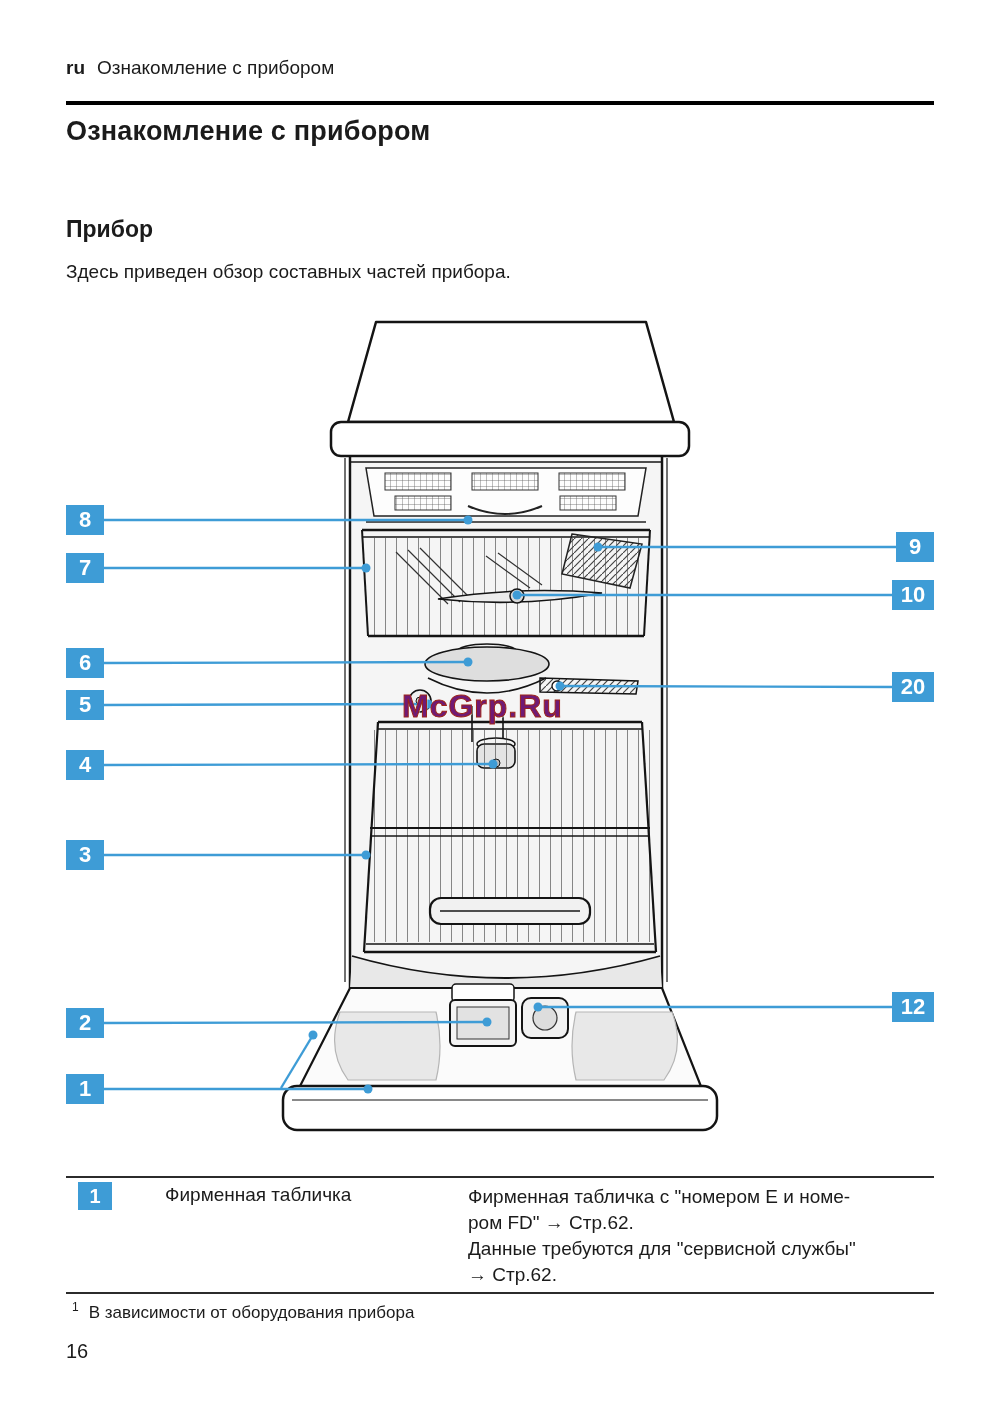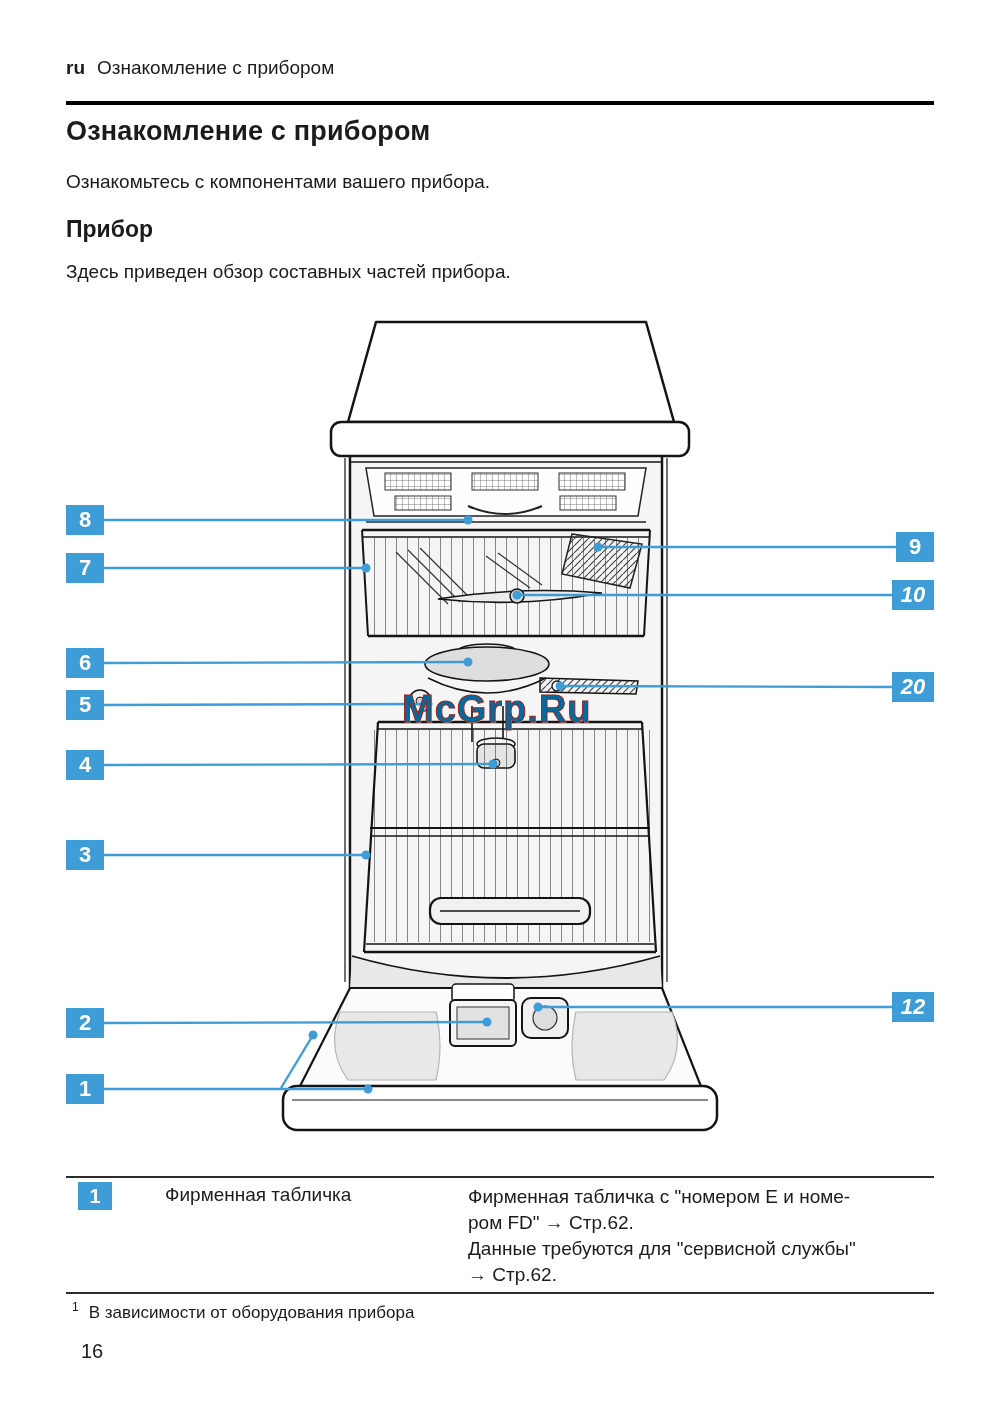--- a/index.html
+++ b/index.html
@@ -13,50 +13,49 @@
 
   .h1 { position:absolute; top:116px; left:66px; font-size:27px; font-weight:bold; letter-spacing:.2px; }
   .p-intro { position:absolute; top:171px; left:66px; font-size:19px; }
   .h2 { position:absolute; top:216px; left:66px; font-size:23px; font-weight:bold; }
   .p-section { position:absolute; top:261px; left:66px; font-size:19px;text-align:center; }
 
   svg.diagram { position:absolute; top:300px; left:0; width:1000px; height:850px; }
 
   .chip { position:absolute; width:38px; height:30px; background:#3e9cd6; color:#fff;
           font-size:22px; font-weight:bold; display:flex; align-items:center; justify-content:center; }
-  .chip.wide { width:42px;font-style:italic; }
+  .chip.wide { width:42px; }
   .chip.legend { width:34px; height:28px; font-size:20px; }
 
-  .watermark { position:absolute; left:402px; top:688px; font-size:38px; font-weight:bold;
-               color:#0369a1; letter-spacing:1px; -webkit-text-stroke:1px #9c2318;
+  .watermark { position:absolute; left:402px; top:688px; font-size:32px; font-weight:bold;
+               color:#701a75; letter-spacing:1px; -webkit-text-stroke:1px #9c2318;
                text-shadow:1px 1px 0 rgba(255,255,255,.5); }
 
   .legend-rule-top    { position:absolute; top:1176px; left:66px; width:868px; height:2px; background:#2b2b2b; }
   .legend-rule-bottom { position:absolute; top:1292px; left:66px; width:868px; height:2px; background:#2b2b2b; }
   .legend-term { position:absolute; top:1184px; left:165px; font-size:19px; }
   .legend-desc { position:absolute; top:1184px; left:468px; width:450px; font-size:19px; line-height:26px; }
   .legend-desc .ref { }
 
   .footnote { position:absolute; top:1300px; left:72px; font-size:17px; }
   .footnote sup { font-size:12px; margin-right:10px; }
-  .page-number { position:absolute; top:1340px; left:66px; font-size:20px;margin-left:15px; }
+  .page-number { position:absolute; top:1340px; left:66px; font-size:20px; }
 </style>
 </head>
 <body>
 
 <div class="page">
 
   <div class="runninghead">
     <span class="lang">ru</span>
     <span>Ознакомление с прибором</span>
   </div>
   <div class="rule-thick"></div>
 
   <div class="h1">Ознакомление с прибором</div>
-  <div class="p-intro">Ознакомьтесь с компонентами вашего прибора.</div>
   <div class="h2">Прибор</div>
   <div class="p-section">Здесь приведен обзор составных частей прибора.</div>
 
   <svg class="diagram" viewBox="0 300 1000 850">
     <defs>
       <pattern id="vwires" width="11" height="10" patternUnits="userSpaceOnUse">
         <line x1="0" y1="0" x2="0" y2="10" stroke="#3c3c3c" stroke-width="1.2"></line>
       </pattern>
       <pattern id="mesh" width="6" height="6" patternUnits="userSpaceOnUse">
         <path d="M0 0 H6 M0 0 V6" stroke="#606060" stroke-width="0.8" fill="none"></path>

